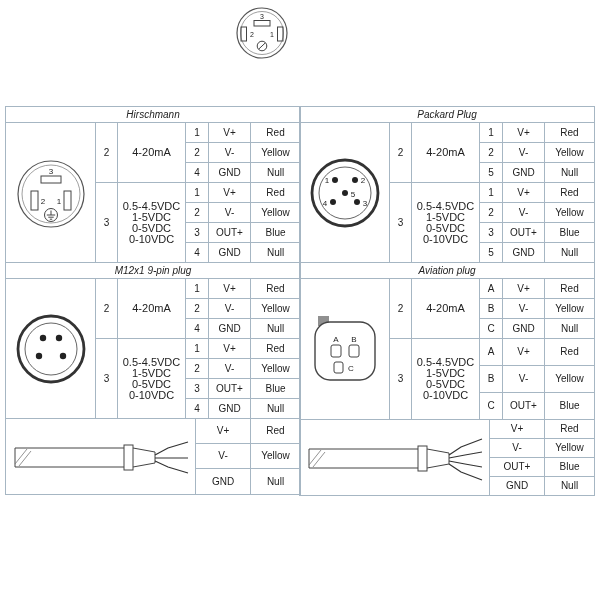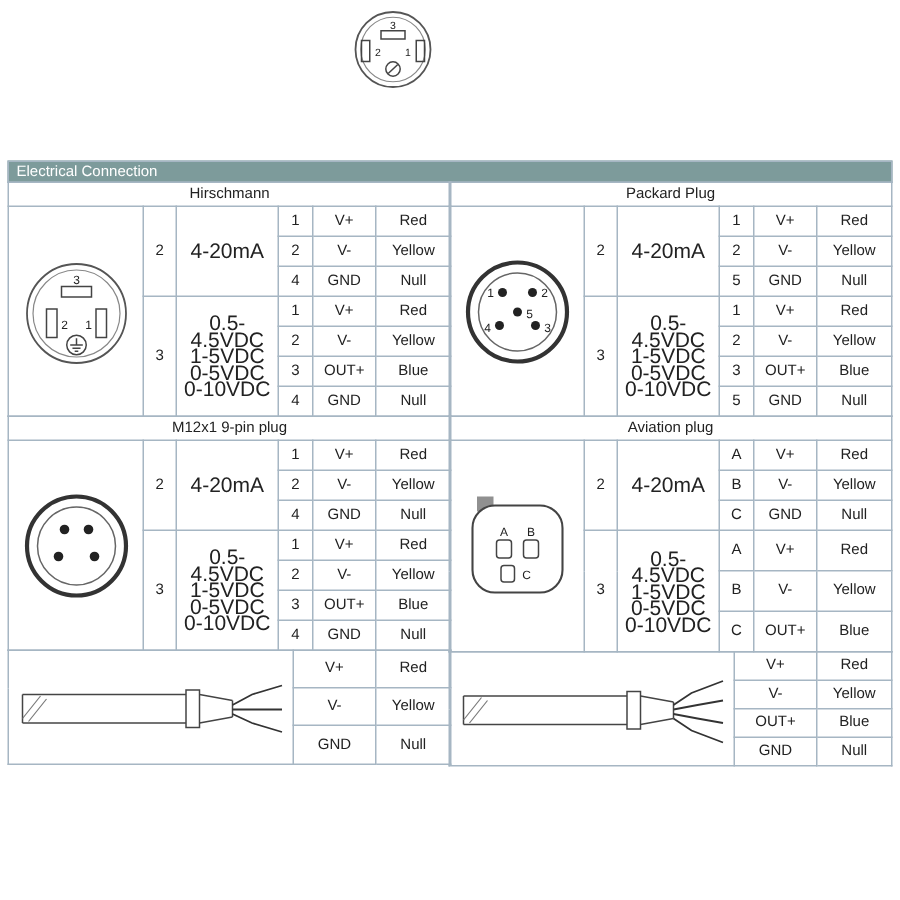--- a/index.html
+++ b/index.html
@@ -11,26 +11,26 @@
   .header-bar{background:#7d9b9b;border:1px solid #a6b6c3;color:#fff;
       font-size:10px;height:15px;line-height:12px;padding:1px 0 0 5px;}
   .halves{display:flex;margin-top:-1px;}
   .half{width:295px;}
   .half-right{margin-left:-1px;}
   table{border-collapse:collapse;table-layout:fixed;width:295px;}
   .half table:nth-of-type(n+2){margin-top:-1px;}
   td,th{border:1px solid #a6b6c3;padding:0;text-align:center;vertical-align:middle;
         font-size:10px;font-weight:normal;line-height:12px;overflow:hidden;color:#222;}
   tr{height:20px;}
-  tr.title-row{height:16px;}
+  tr.title-row{height:16px;font-style:italic;}
   tr.h27{height:27px;}
   tr.h25{height:25px;}
   tr.h26{height:26px;}
   tr.h19{height:19px;}
-  td.mode{white-space:pre-line;font-size:14px;line-height:11px;}
+  td.mode{white-space:pre-line;font-size:11px;line-height:11px;}
   td.diag svg{display:block;margin:0 auto;}
   svg text{font-family:"Liberation Sans",sans-serif;}
 </style>
 </head>
 <body>
 
 <div class="top-figure">
   <svg width="64" height="58" viewBox="0 0 64 58">
     <circle cx="32" cy="29" r="25" fill="none" stroke="#555" stroke-width="1.2"></circle>
     <circle cx="32" cy="29" r="21.5" fill="none" stroke="#888" stroke-width="0.8"></circle>
@@ -39,21 +39,20 @@
     <rect x="11" y="23" width="5.5" height="14" fill="none" stroke="#444" stroke-width="1"></rect>
     <rect x="47.5" y="23" width="5.5" height="14" fill="none" stroke="#444" stroke-width="1"></rect>
     <text x="22" y="33" font-size="7" text-anchor="middle" fill="#222">2</text>
     <text x="42" y="33" font-size="7" text-anchor="middle" fill="#222">1</text>
     <circle cx="32" cy="42" r="4.8" fill="none" stroke="#444" stroke-width="1"></circle>
     <line x1="28.8" y1="45" x2="35.2" y2="39" stroke="#444" stroke-width="1"></line>
   </svg>
 </div>
 
 <div class="sheet">
-  <div class="header-bar">Electrical Connection</div>
 
   <div class="halves">
 
     <div class="half half-left">
 
       <table>
         <colgroup>
             <col style="width:90px">
             <col style="width:22px">
             <col style="width:68px">

